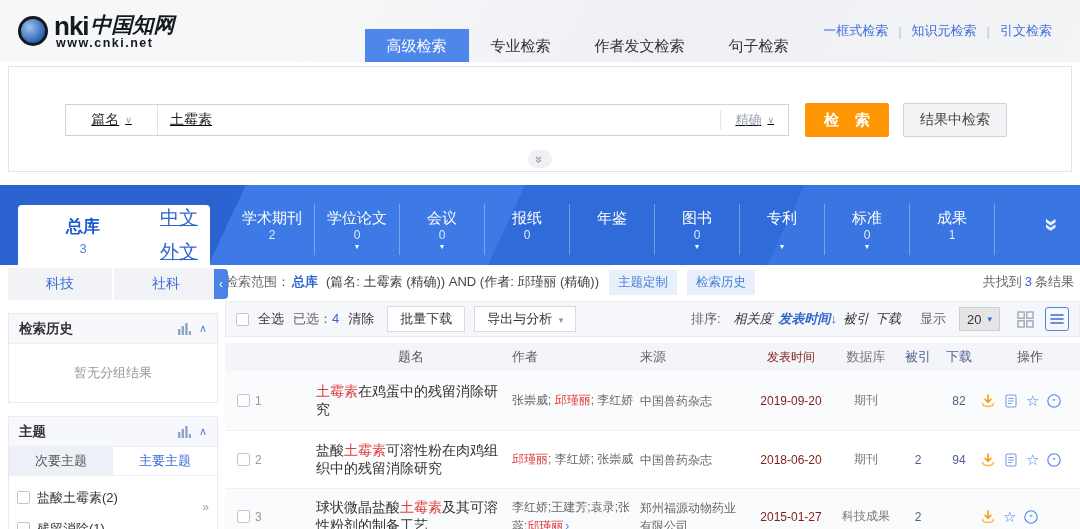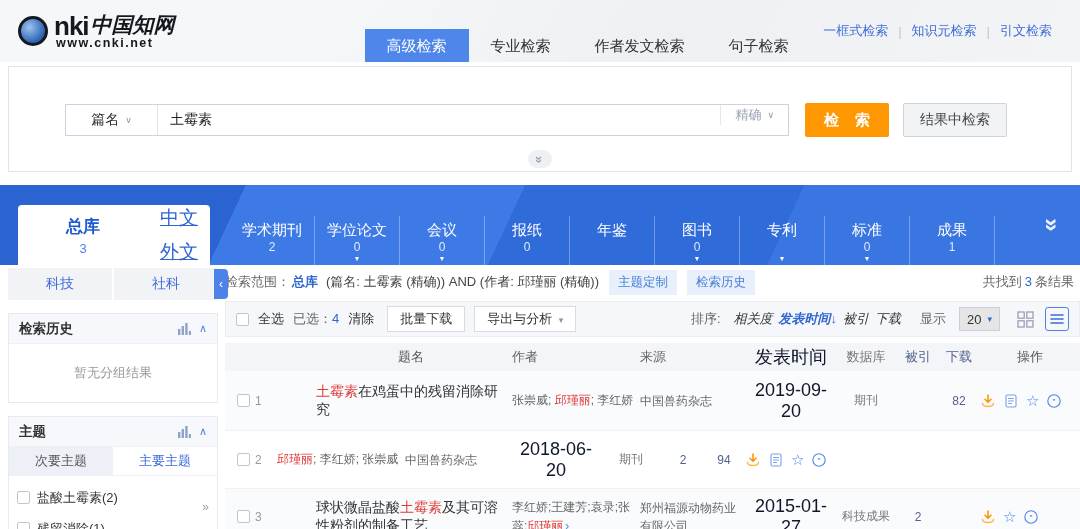--- a/index.html
+++ b/index.html
@@ -20,21 +20,21 @@
   .nav-tabs { display:flex; align-items:flex-end; height:100%; margin-left:190px;justify-content:flex-end; }
   .nav-tab { height:33px; line-height:33px; padding:0 22px; font-size:15px; color:#333; cursor:pointer; }
   .nav-tab.active { background:#4e86e9; color:#fff; }
   .top-links { margin-left:auto; display:flex; align-items:center; font-size:13px; color:#3d6cd8; }
   .top-link { cursor:pointer; padding:0 10px; }
   .top-sep { color:#b9c4d8; }
 
   
   .search-wrap { margin:4px 8px 0 8px; height:106px; background:#fff; border:1px solid #e0e4ea; position:relative; }
   .search-row { display:flex; align-items:center; margin:36px 64px 0 56px; }
-  .search-group { display:flex; align-items:flex-start; flex:1; height:32px; border:1px solid #ccd3e0; background:#fff; }
+  .search-group { display:flex; align-items:center; flex:1; height:32px; border:1px solid #ccd3e0; background:#fff;text-decoration:underline; }
   .field-select { width:92px; display:flex; align-items:center; justify-content:center; gap:6px;
                   font-size:14px; color:#333; border-right:1px solid #dfe3ea; height:100%; cursor:pointer; }
   .caret { font-size:9px; color:#8a93a6; }
   .search-input { flex:1; border:0; outline:0; height:100%; padding:0 12px; font-size:14px; color:#222;
                   font-family:inherit; }
   .match-select { display:flex; align-items:center; gap:6px; padding:0 14px; height:20px;
                   border-left:1px solid #e3e7ee; font-size:13px; color:#9aa2b1; cursor:pointer; }
   .btn-search { width:84px; height:34px; margin-left:16px; background:#ff9702; border:0; color:#fff;
                 font-size:15px; font-weight:bold; letter-spacing:6px; padding-left:6px; cursor:pointer; border-radius:2px;
                 font-family:inherit; }
@@ -48,21 +48,21 @@
   
   .dbbar { position:relative; margin-top:13px; height:80px;
            background:linear-gradient(115deg,#2b63d1 22%,#3e7ae6 22%,#3e7ae6 47%,#2f6cd9 47%,#2f6cd9 72%,#3a76e2 72%); }
   .total-tab { position:absolute; left:18px; bottom:0; width:192px; height:60px; background:#fff;
                border-radius:4px 4px 0 0; display:flex; align-items:center; }
   .total-main { flex:1; text-align:center; cursor:pointer; }
   .total-label { font-size:17px; font-weight:bold; color:#1d5ad2; }
   .total-count { font-size:13px; color:#4d83e8; margin-top:3px; }
   .lang-links { width:62px; display:flex; flex-direction:column; gap:8px; align-items:center; }
   .lang-link { font-size:19px; color:#2f66d0; text-decoration:underline; cursor:pointer; }
-  .db-items { position:absolute; left:230px; top:16px; right:64px; height:100%; display:flex; align-items:center; }
+  .db-items { position:absolute; left:230px; top:4px; right:64px; height:100%; display:flex; align-items:center; }
   .db-item { width:85px; text-align:center; color:#fff; cursor:pointer; border-right:1px solid rgba(255,255,255,.32);
              padding:4px 0; }
   .db-label { font-size:15px; line-height:20px; }
   .db-count { font-size:12px; color:rgba(255,255,255,.85); height:15px; line-height:15px; }
   .db-tri { font-size:7px; height:8px; line-height:8px; color:#fff; }
   .db-fold { position:absolute; right:22px; top:50%; transform:translateY(-50%) rotate(90deg); color:#fff;
              font-size:24px; font-weight:bold; cursor:pointer; opacity:.9; }
 
   
   .content { display:flex; padding-left:8px; }
@@ -118,21 +118,21 @@
               border-radius:3px; }
 
   .thead { display:flex; align-items:center; height:28px; margin-top:6px; background:#f3f5f9; font-size:13px;
            color:#555; }
   .trow { display:flex; align-items:center; border-bottom:1px solid #eef1f5; font-size:12px; }
   .trow.odd { background:#fafbfd; }
   .col-sel { width:52px; flex:none; display:flex; align-items:center; gap:5px; padding-left:12px; }
   .col-title { flex:1; min-width:0; padding-right:6px;margin-left:39px; }
   .col-author { width:128px; flex:none; color:#666; line-height:1.55; padding-right:6px; }
   .col-source { width:108px; flex:none; color:#666; line-height:1.5; padding-right:4px; }
-  .col-date { width:86px; flex:none; color:#0f172a; font-size:18px; text-align:center; }
+  .col-date { width:86px; flex:none; color:#7f1d1d; font-size:12px; text-align:center; }
   .col-db { width:64px; flex:none; color:#777; text-align:center; }
   .col-cited { width:40px; flex:none; color:#50618a; text-align:center; }
   .col-dl { width:42px; flex:none; color:#50618a; text-align:center; }
   .col-ops { width:100px; flex:none; display:flex; align-items:center; gap:7px; }
   .thead .col-title { text-align:center; }
   .thead .col-ops { justify-content:center; }
   .row-num { color:#999; font-size:12px; }
   .row1 { min-height:60px; } .row2 { min-height:58px; } .row3 { min-height:56px; }
   .title-link { font-size:14px; color:#333; cursor:pointer; }
   .kw { color:#df3b3b; }
@@ -418,20 +418,21 @@
                   <text x="8" y="11.5" font-size="9" fill="#4d83e8" text-anchor="middle">”</text>
                 </svg>
               </span>
             </div>
           </div>
           <div class="trow row2">
             <div class="col-sel">
               <span class="cb"></span>
               <span class="row-num">2</span>
             </div>
+            <div class="col-title"><a class="title-link"><span>盐酸</span><span class="kw">土霉素</span><span>可溶性粉在肉鸡组织中的残留消除研究</span></a></div>
             <div class="col-author"><span class="author-link"></span><span class="author-link author-hl">邱瑾丽</span><span class="author-link">; 李红娇; 张崇威</span></div>
             <div class="col-source">中国兽药杂志</div>
             <div class="col-date">2018-06-20</div>
             <div class="col-db">期刊</div>
             <div class="col-cited">2</div>
             <div class="col-dl">94</div>
             <div class="col-ops">
               <span class="op-icon">
                 <svg width="16" height="16" viewBox="0 0 16 16">
                   <path d="M8 2v7M5 6.3 8 9.3l3-3" fill="none" stroke="#ff9702" stroke-width="1.6" stroke-linecap="round" stroke-linejoin="round"></path>

